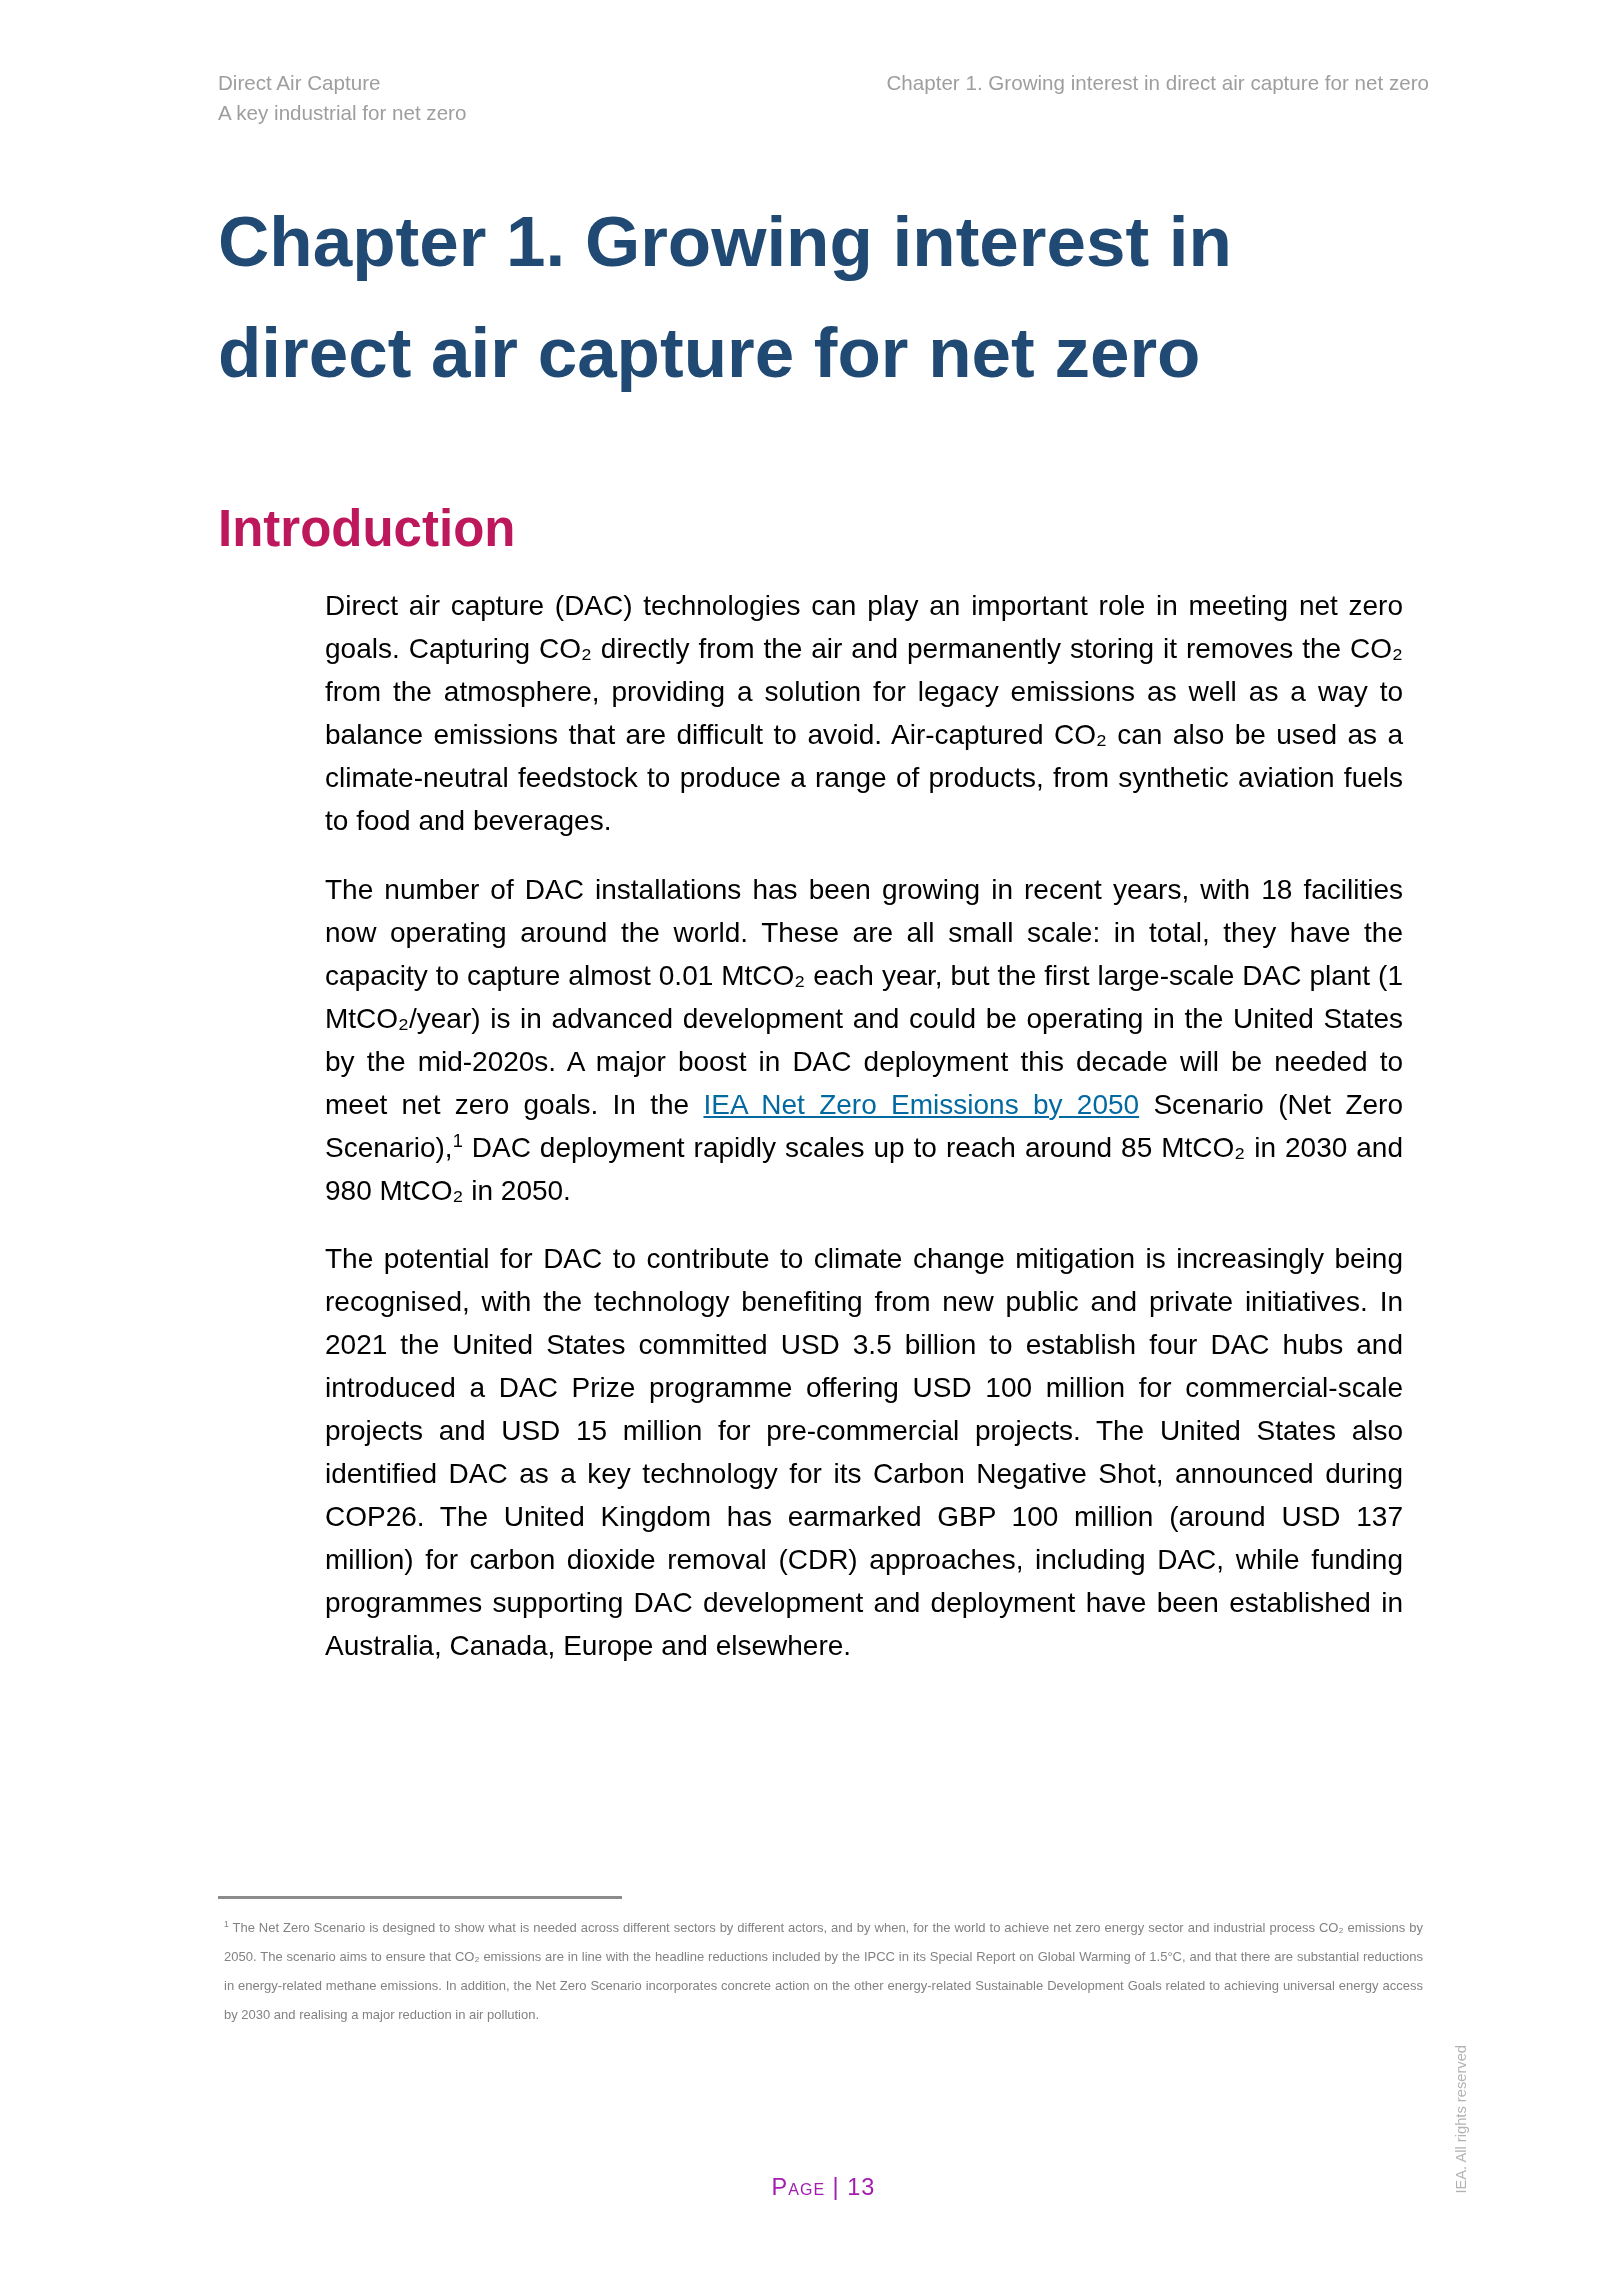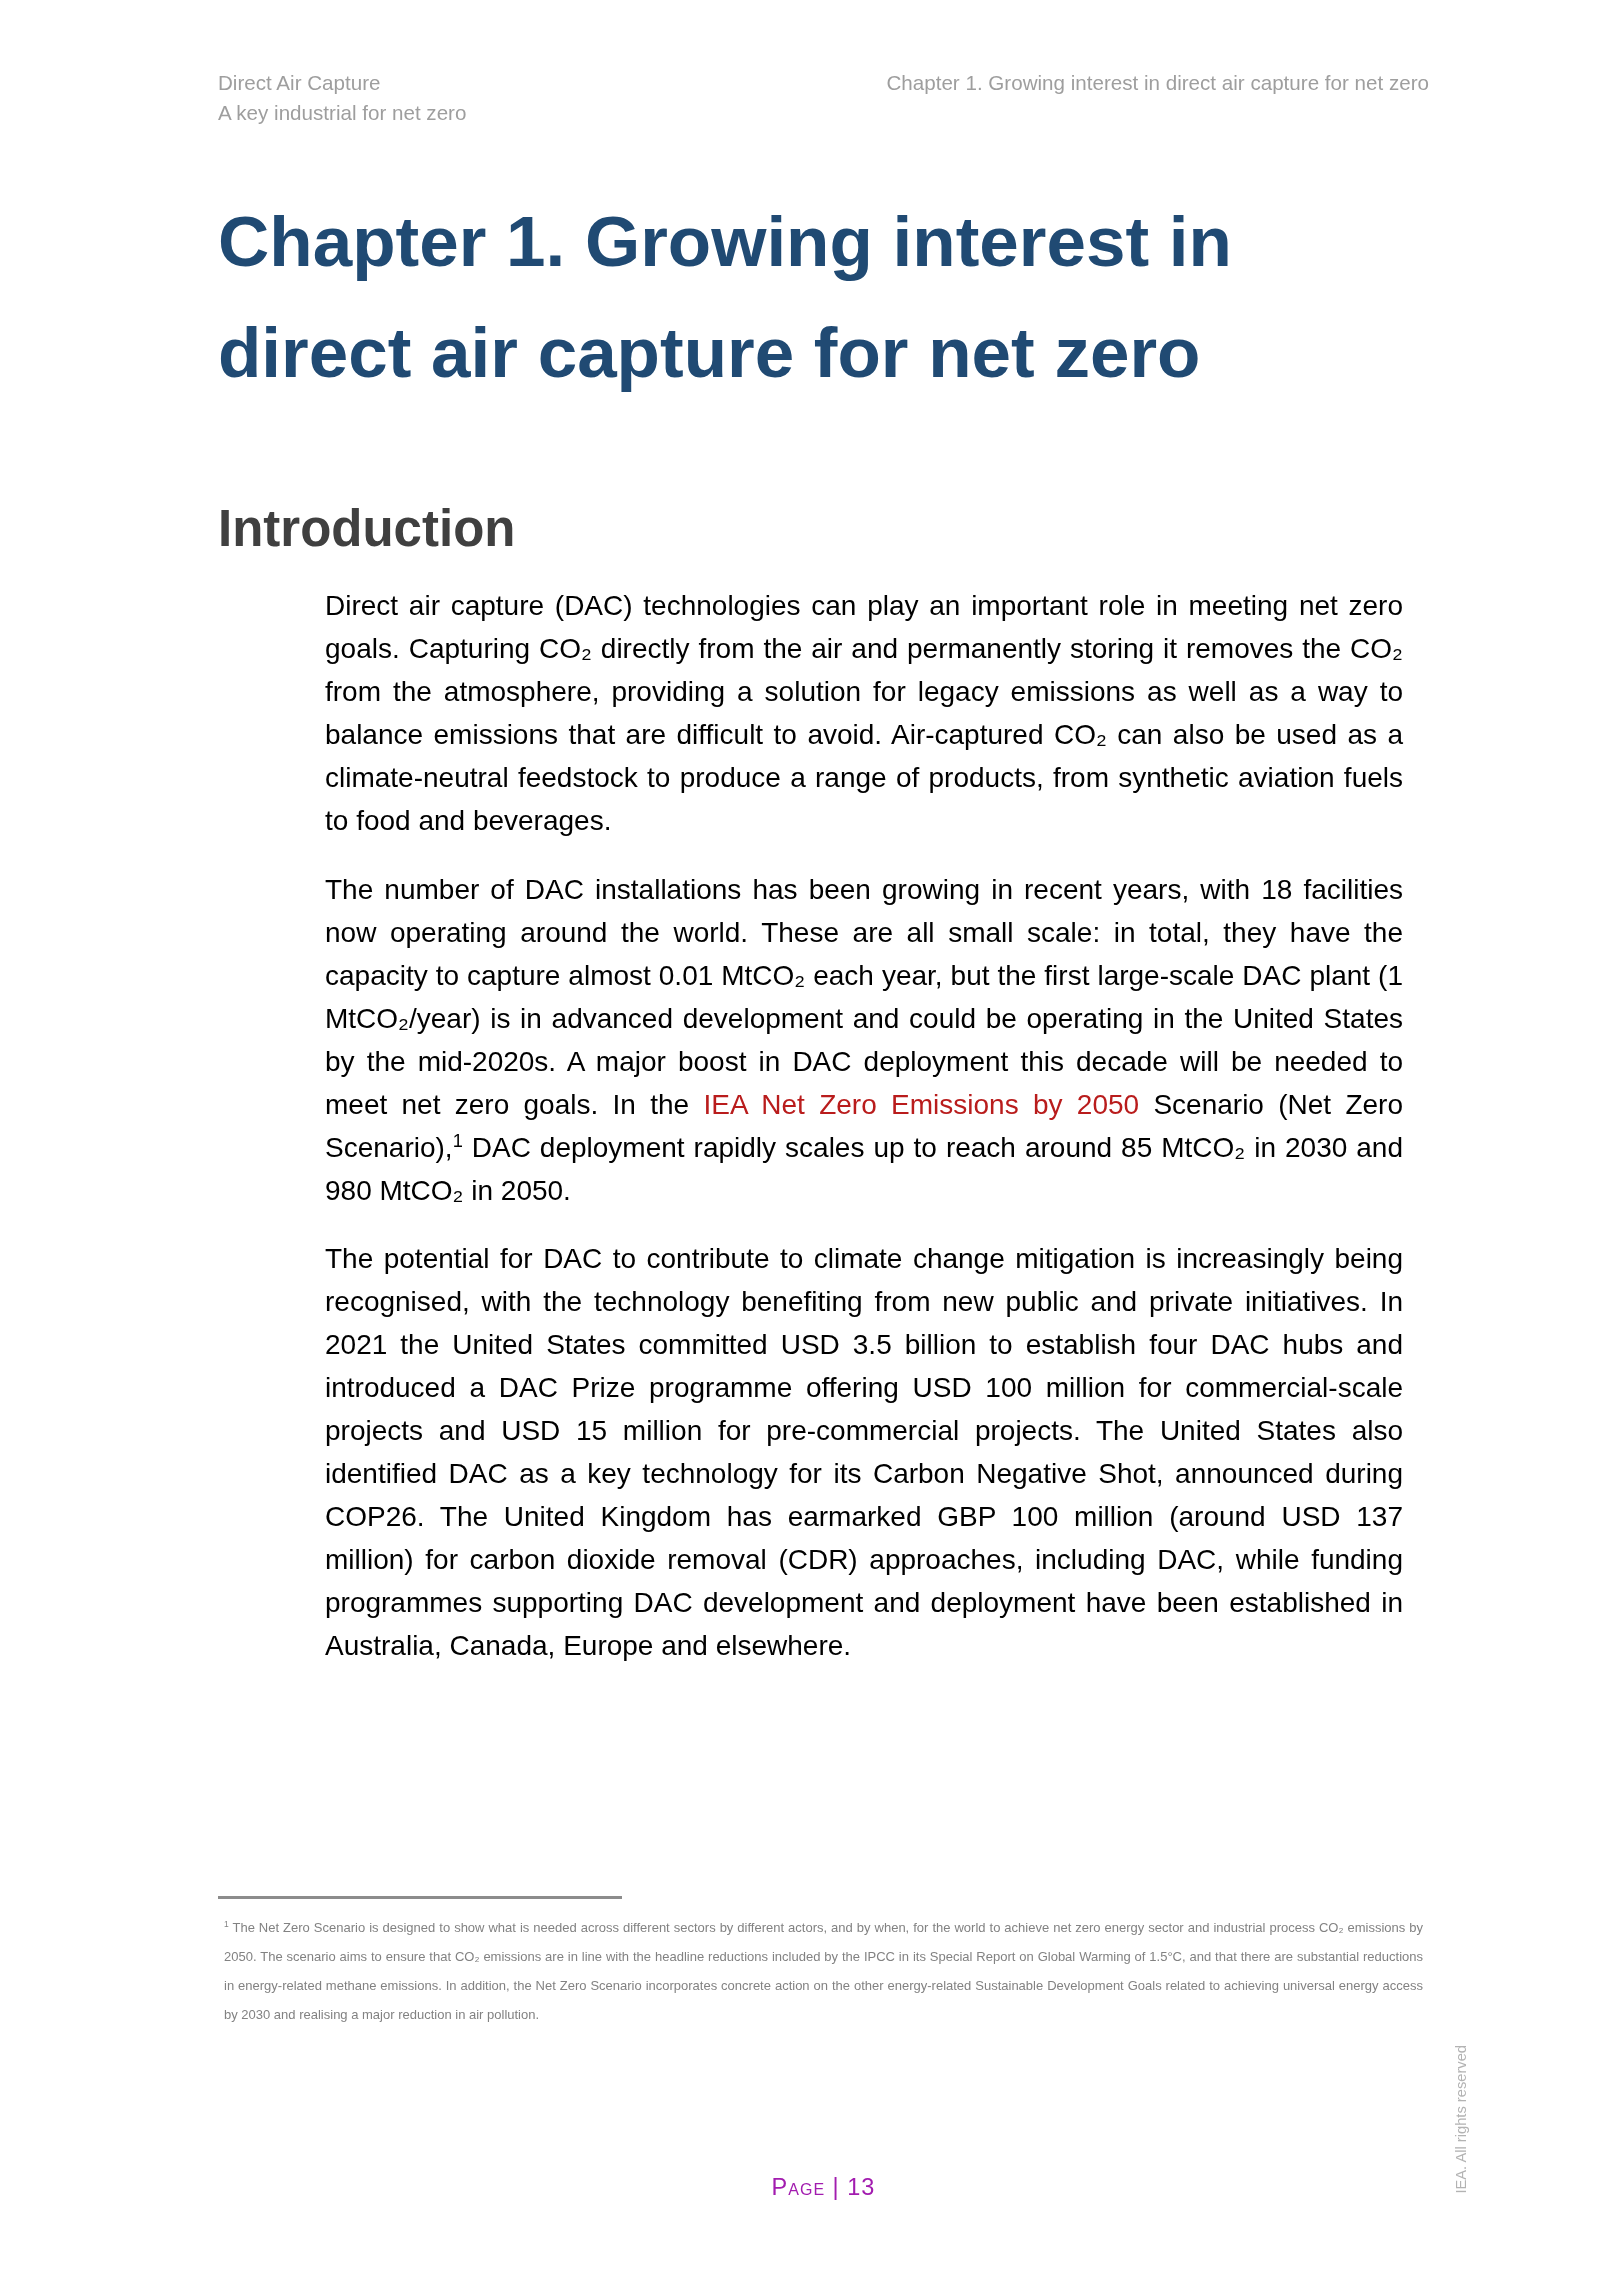--- a/index.html
+++ b/index.html
@@ -24,34 +24,34 @@
     left:218px; top:186px; width:1147px;
     margin:0;
     color:#204a73;
     font-size:71px; font-weight:bold; line-height:111px;
     letter-spacing:0px;
   }
   .section-heading{
     position:absolute;
     left:218px; top:498px; width:1147px;
     margin:0;
-    color:#404040;
+    color:#be185d;
     font-size:51px; font-weight:bold; line-height:61px;
   }
   .body-copy{
     position:absolute;
     left:325px; top:584px; width:1078px;
   }
   .body-copy p{
     margin:0 0 25.5px 0;
     color:#000000;
     font-size:28px; line-height:43px;
     text-align:justify;
   }
-  .run-link{color:#b91c1c; cursor:pointer;margin-top:44px;}
+  .run-link{color:#0369a1; text-decoration:underline; cursor:pointer;margin-top:44px;}
   .run-sup{vertical-align:super; font-size:65%; line-height:0;}
   .footnote-block{
     position:absolute;
     left:218px; top:1896px; width:1211px;
   }
   .footnote-separator{
     width:404px; height:2.9px; background:#8c8c8c; margin:0 0 13.7px 0;
   }
   .footnote-block p{
     margin:6px;

